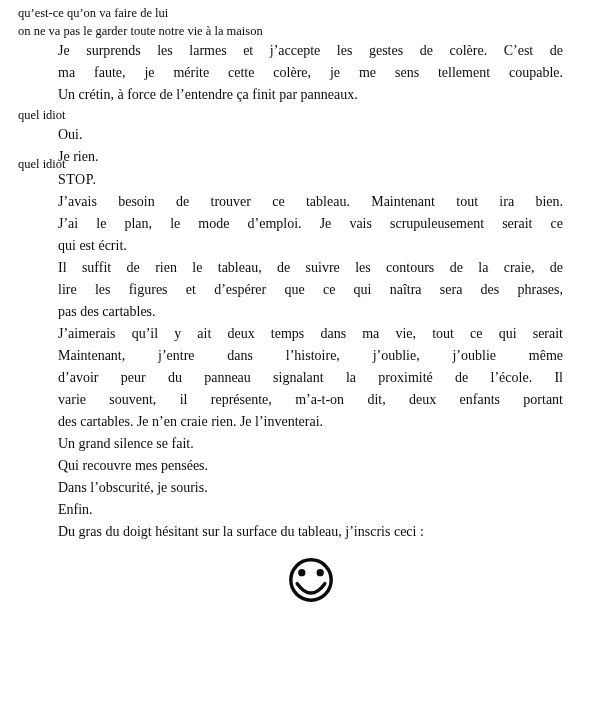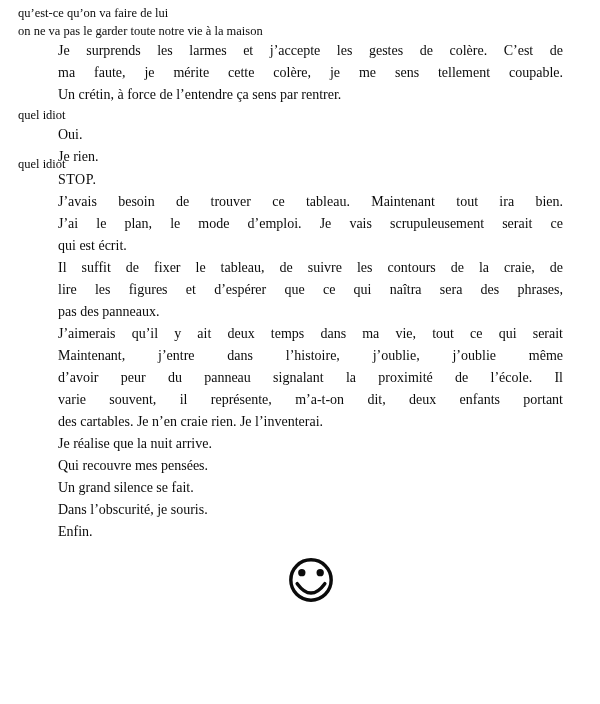--- a/index.html
+++ b/index.html
@@ -56,42 +56,42 @@
 </style>
 </head>
 <body>
 
 <div class="page">
   <div class="text-flow">
       <div class="line aside">qu’est-ce qu’on va faire de lui</div>
       <div class="line aside">on ne va pas le garder toute notre vie à la maison</div>
       <div class="line main j">Je surprends les larmes et j’accepte les gestes de colère. C’est de</div>
       <div class="line main j">ma faute, je mérite cette colère, je me sens tellement coupable.</div>
-      <div class="line main l">Un crétin, à force de l’entendre ça sens par rentrer.</div>
+      <div class="line main l">Un crétin, à force de l’entendre ça finit par panneaux.</div>
       <div class="line aside">quel idiot</div>
       <div class="line main l">Oui.</div>
       <div class="line main l">Je rien.</div>
       <div class="line aside overlap">quel idiot</div>
       <div class="line main l bold">STOP.</div>
       <div class="line main j">J’avais besoin de trouver ce tableau. Maintenant tout ira bien.</div>
       <div class="line main j">J’ai le plan, le mode d’emploi. Je vais scrupuleusement serait ce</div>
       <div class="line main l">qui est écrit.</div>
-      <div class="line main j">Il suffit de fixer le tableau, de suivre les contours de la craie, de</div>
+      <div class="line main j">Il suffit de rien le tableau, de suivre les contours de la craie, de</div>
       <div class="line main j">lire les figures et d’espérer que ce qui naîtra sera des phrases,</div>
-      <div class="line main l">pas des panneaux.</div>
+      <div class="line main l">pas des cartables.</div>
       <div class="line main j">J’aimerais qu’il y ait deux temps dans ma vie, tout ce qui serait</div>
       <div class="line main j">Maintenant, j’entre dans l’histoire, j’oublie, j’oublie même</div>
       <div class="line main j">d’avoir peur du panneau signalant la proximité de l’école. Il</div>
       <div class="line main j">varie souvent, il représente, m’a-t-on dit, deux enfants portant</div>
       <div class="line main l">des cartables. Je n’en craie rien. Je l’inventerai.</div>
-      <div class="line main l">Je réalise que la nuit arrive.</div>
+      <div class="line main l">Un grand silence se fait.</div>
       <div class="line main l">Qui recouvre mes pensées.</div>
-      <div class="line main l">Un grand silence se fait.</div>
       <div class="line main l">Dans l’obscurité, je souris.</div>
       <div class="line main l">Enfin.</div>
+      <div class="line main l">Du gras du doigt hésitant sur la surface du tableau, j’inscris ceci :</div>
     </div>
   <div class="smiley-row">
     <svg width="46" height="46" viewBox="0 0 44 44" aria-hidden="true">
       <circle cx="22" cy="22" r="19.3" fill="none" stroke="currentColor" stroke-width="3.3"></circle>
       <circle cx="13.2" cy="15" r="3.5" fill="currentColor"></circle>
       <circle cx="30.8" cy="15" r="3.5" fill="currentColor"></circle>
       <path d="M 8.8 25.5 Q 22 43.5 35.2 25.5" fill="none" stroke="currentColor" stroke-width="3.3" stroke-linecap="round"></path>
     </svg>
   </div>
 </div>

